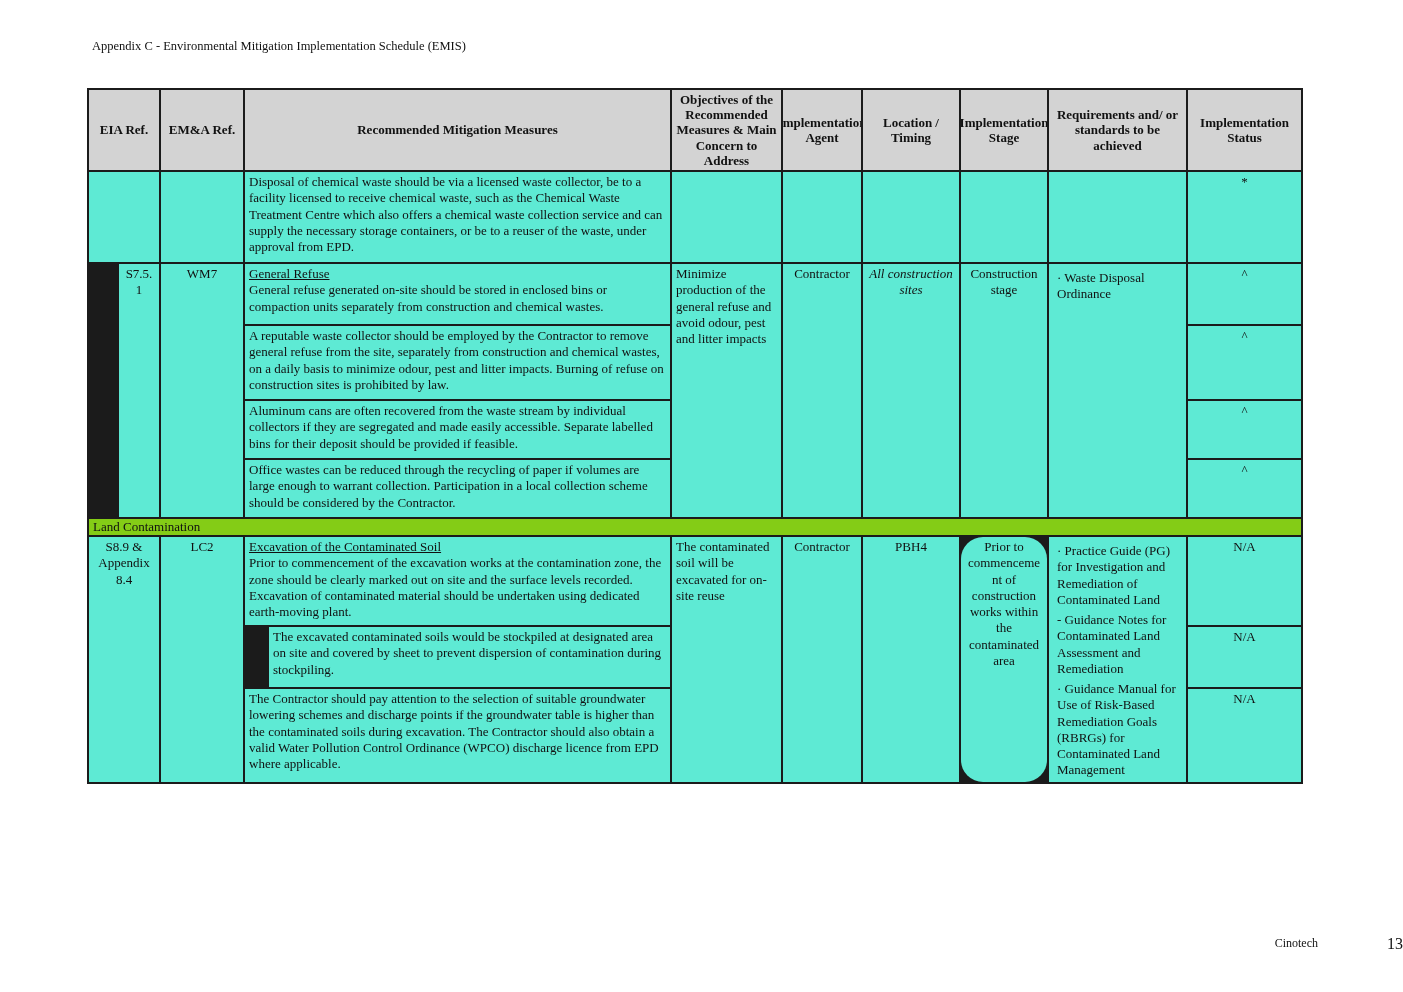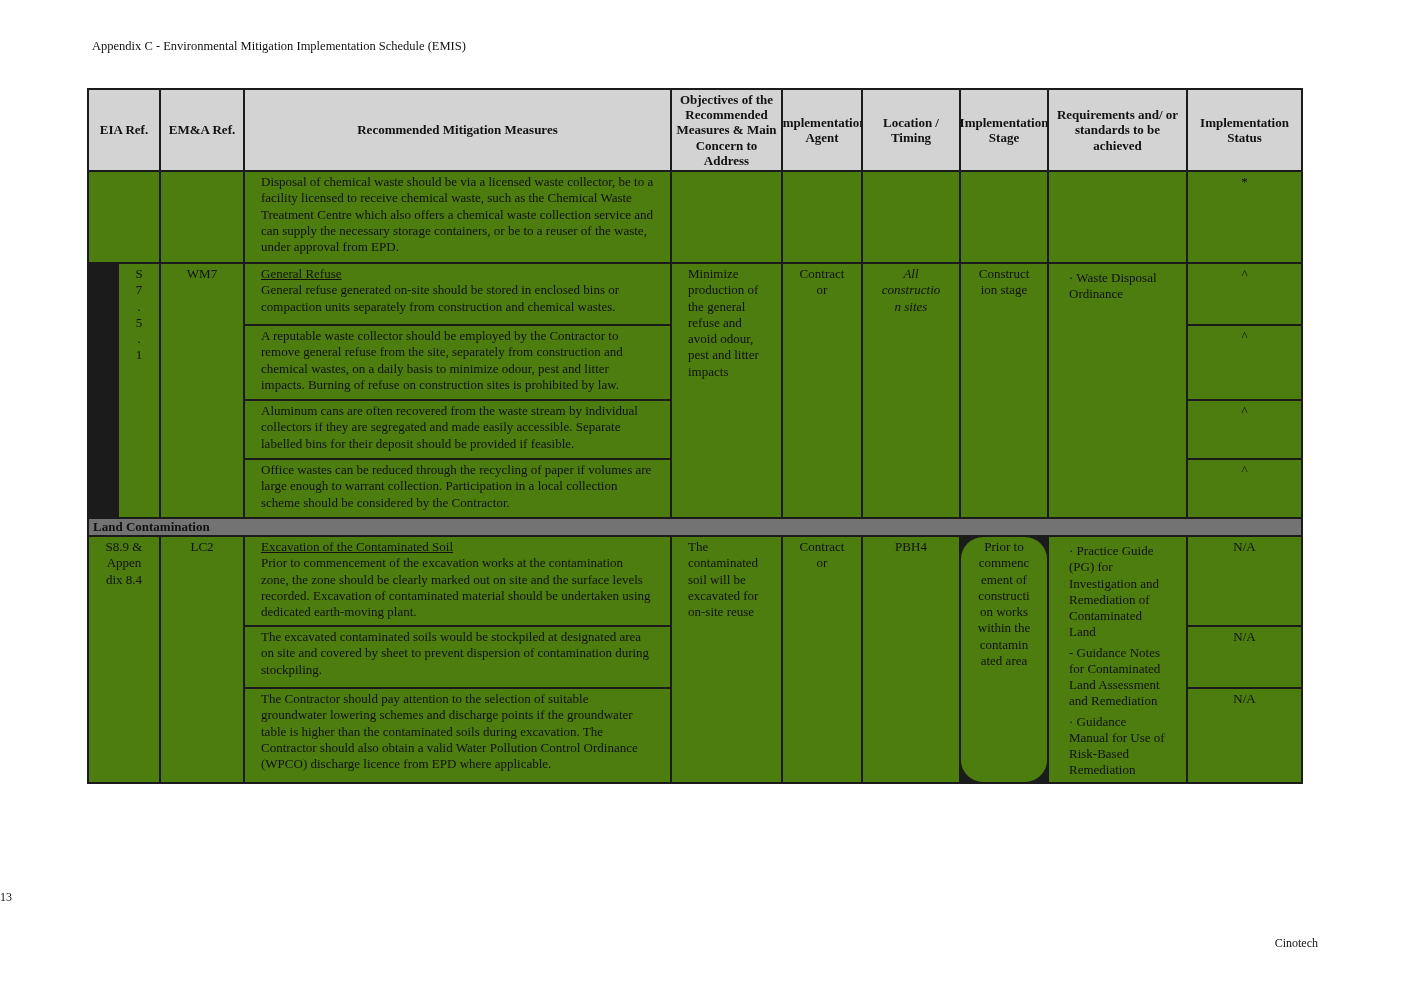--- a/index.html
+++ b/index.html
@@ -28,57 +28,57 @@
     width: 1216px;
     box-sizing: border-box;
     background: #1b1b1b;
     padding: 2px;
     display: grid;
     grid-template-columns: 70px 82px 425px 109px 78px 96px 86px 137px 113px;
     grid-template-rows: 80px 90px 60px 73px 57px 57px 16px 88px 60px 93px;
     gap: 2px;
   }
   .c {
-    background: #4d7c0f;
-    padding: 2px 16px;
+    background: #5eead4;
+    padding: 2px 4px;
     font-size: 13px;
     line-height: 1.25;
     overflow: hidden;
     box-sizing: border-box;
     overflow-wrap: break-word;
     word-wrap: break-word;
   }
   .th {
     background: #d3d3d3;
     font-weight: 700;
     display: flex;
     align-items: center;
     justify-content: center;
     text-align: center;
     padding: 1px 3px;
     line-height: 1.16;
   }
   .ctr { text-align: center; }
   .section-row {
-    background: #737373;
-    font-weight: 700;
+    background: #84cc16;
+    font-weight: 400;
     padding: 0 4px;
     font-size: 13px;
     line-height: 15px;
     overflow: hidden;
   }
   .mtitle { display: block; text-decoration: underline; }
   .req-item { margin: 4px; }
   .footer-page {
     position: absolute;
     left: 0;
-    top: 890px;
+    top: 935px;
     width: 100%;
-    text-align: left;
-    font-size: 12px;
+    text-align: right;
+    font-size: 16px;
   }
   .footer-company {
     position: absolute;
     right: 85px;
     top: 936px;
     font-size: 12px;
   }
 </style>
 </head>
 <body>
@@ -133,21 +133,21 @@
 
   <div class="section-row" style="grid-row:7; grid-column:1 / -1;">Land Contamination</div>
 
   <div class="c ctr" style="grid-column:1; grid-row:8 / span 3;">S8.9 &amp; Appendix 8.4</div>
   <div class="c ctr" style="grid-column:2; grid-row:8 / span 3;">LC2</div>
 
   <div class="c" style="grid-column:3; grid-row:8;">
     <span class="mtitle">Excavation of the Contaminated Soil</span>
     <span>Prior to commencement of the excavation works at the contamination zone, the zone should be clearly marked out on site and the surface levels recorded. Excavation of contaminated material should be undertaken using dedicated earth-moving plant.</span>
   </div>
-  <div class="c" style="grid-column:3; grid-row:9;">The excavated contaminated soils would be stockpiled at designated area on site and covered by sheet to prevent dispersion of contamination during stockpiling.</div>
+  <div class="c" style="grid-column:3; grid-row:9;margin-left:24px;">The excavated contaminated soils would be stockpiled at designated area on site and covered by sheet to prevent dispersion of contamination during stockpiling.</div>
   <div class="c" style="grid-column:3; grid-row:10;">The Contractor should pay attention to the selection of suitable groundwater lowering schemes and discharge points if the groundwater table is higher than the contaminated soils during excavation. The Contractor should also obtain a valid Water Pollution Control Ordinance (WPCO) discharge licence from EPD where applicable.</div>
 
   <div class="c" style="grid-column:4; grid-row:8 / span 3;">The contaminated soil will be excavated for on-site reuse</div>
   <div class="c ctr" style="grid-column:5; grid-row:8 / span 3;">Contractor</div>
   <div class="c ctr" style="grid-column:6; grid-row:8 / span 3;">PBH4</div>
   <div class="c ctr" style="grid-column:7; grid-row:8 / span 3;border-radius:22px;">Prior to commencement of construction works within the contaminated area</div>
   <div class="c" style="grid-column:8; grid-row:8 / span 3;">
     <div class="req-item">· Practice Guide (PG) for Investigation and Remediation of Contaminated Land</div>
     <div class="req-item">- Guidance Notes for Contaminated Land Assessment and Remediation</div>
     <div class="req-item">· Guidance Manual for Use of Risk-Based Remediation Goals (RBRGs) for Contaminated Land Management</div>

